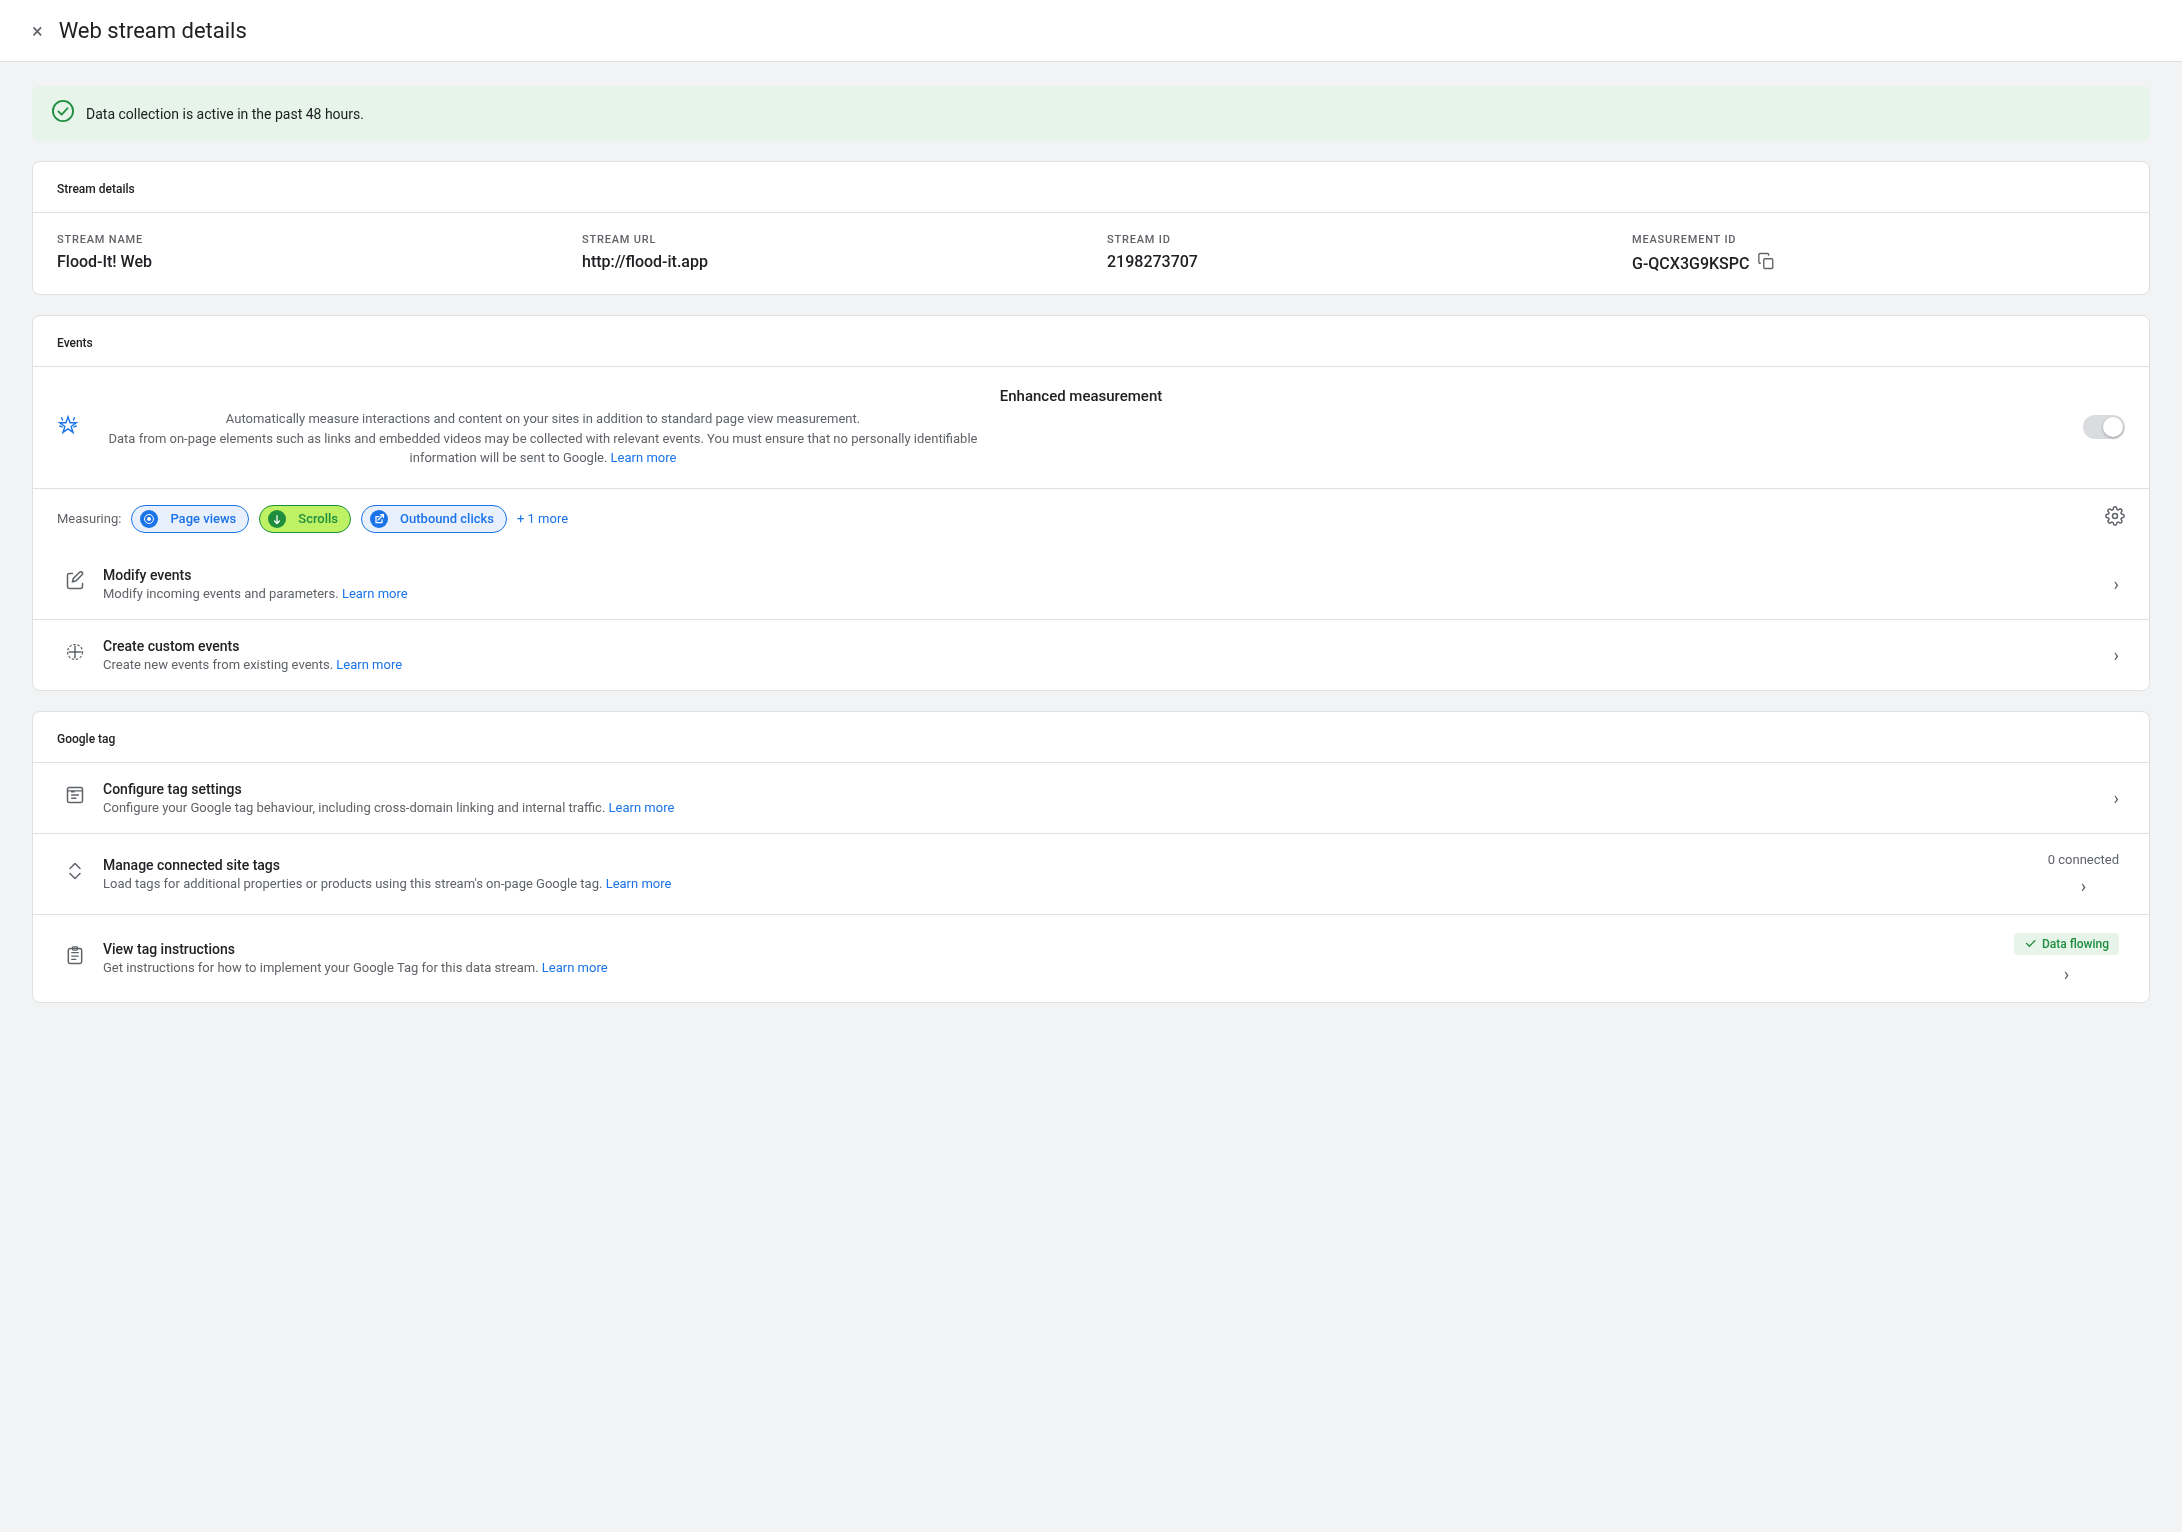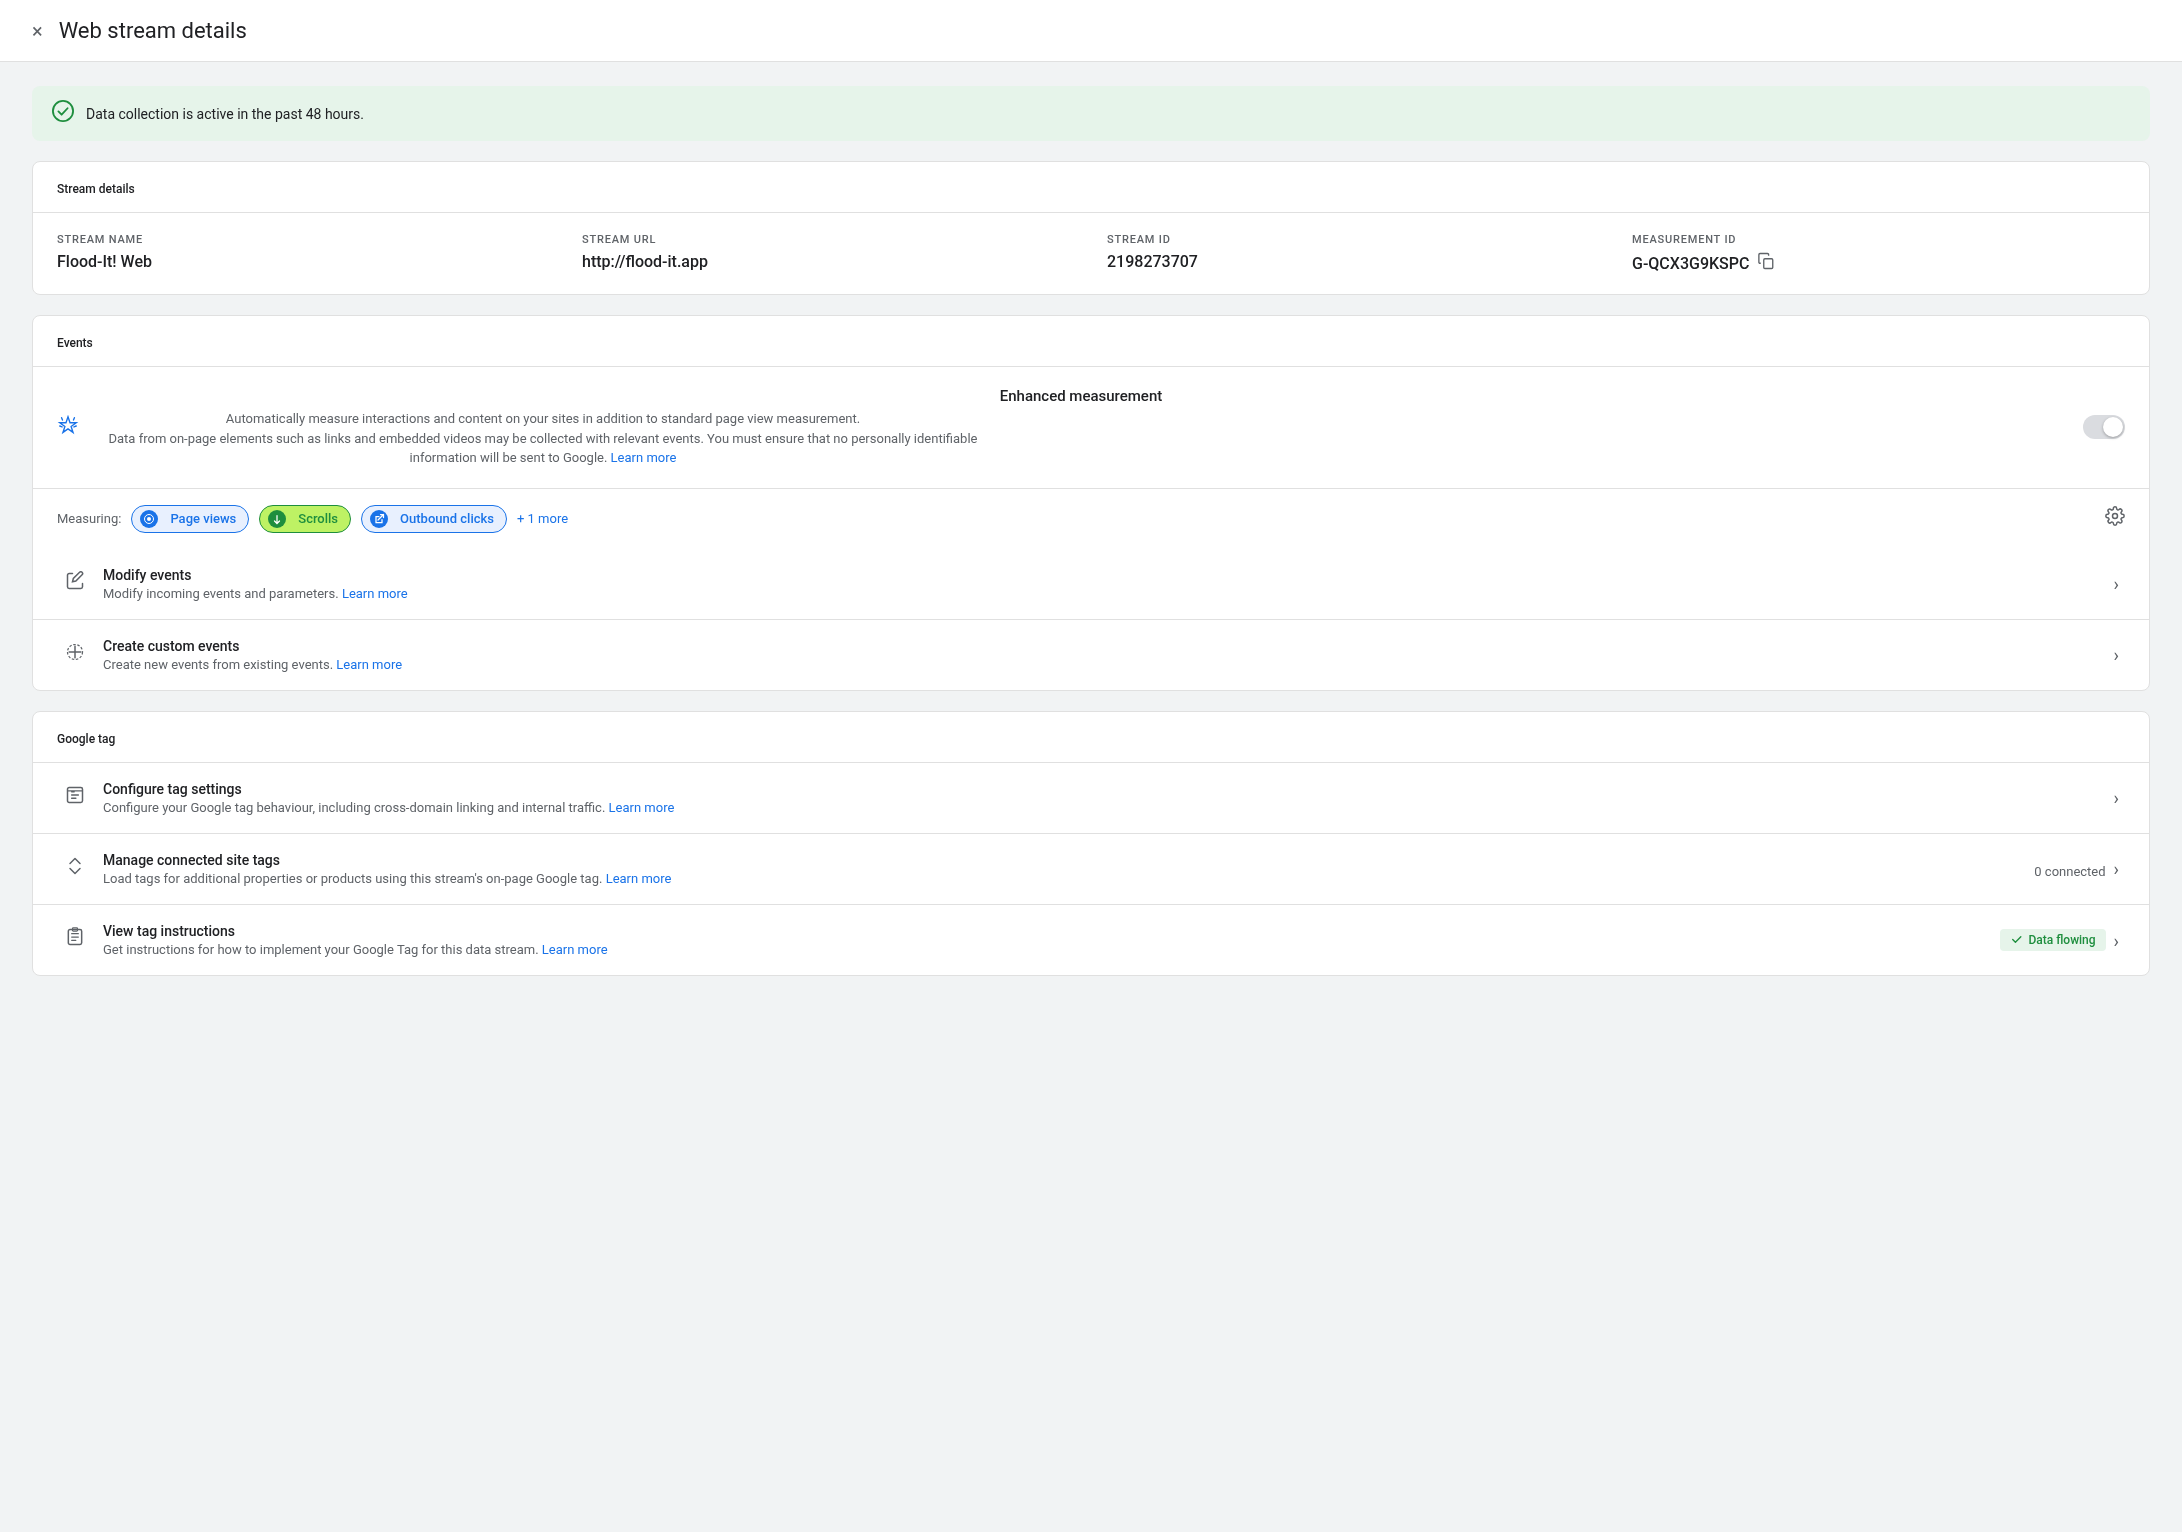--- a/index.html
+++ b/index.html
@@ -236,24 +236,25 @@
       font-weight: 500;
       color: #202124;
       margin-bottom: 3px;
     }
     .list-item-desc {
       font-size: 13px;
       color: #5f6368;
     }
     .list-item-right {
       display: flex;
-      align-items: flex-end;
+      align-items: center;
       gap: 8px;
       color: #5f6368;
       font-size: 13px;
+      flex-direction: column;
     }
     .chevron-icon {
       color: #5f6368;
       font-size: 18px;
     }
     .data-flowing-badge {
       display: inline-flex;
       align-items: center;
       gap: 5px;
       background: #e6f4ea;

